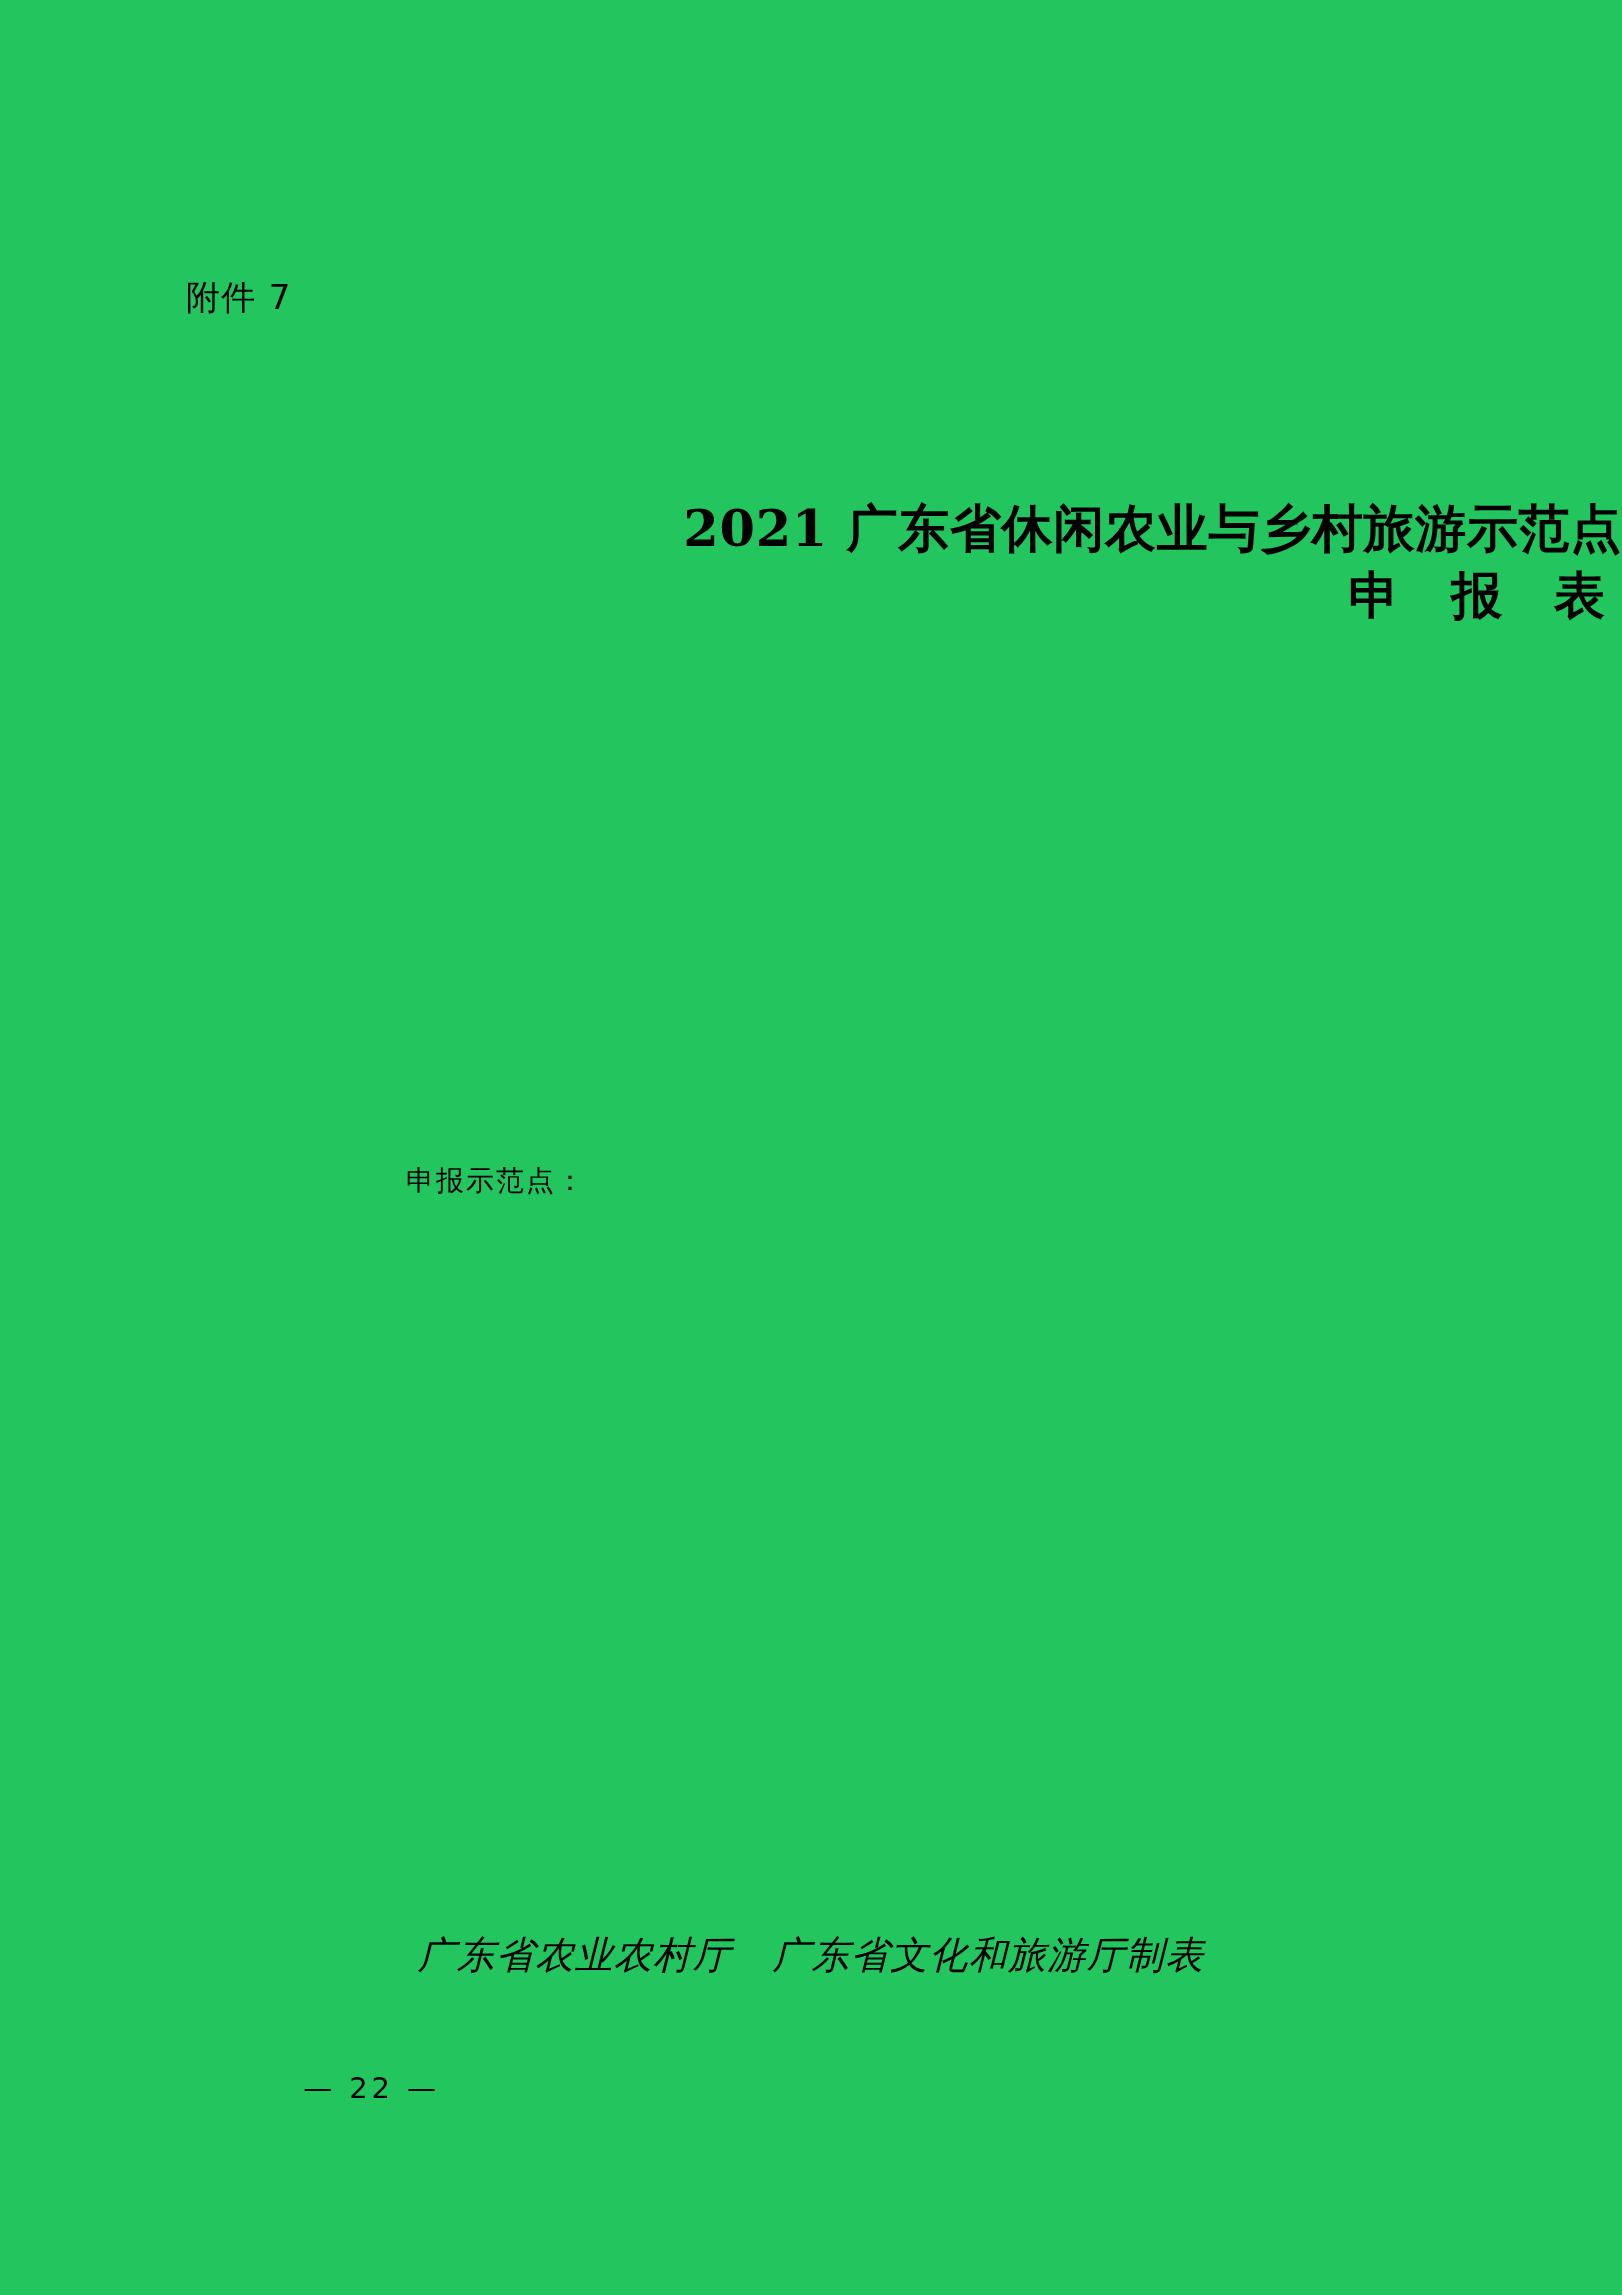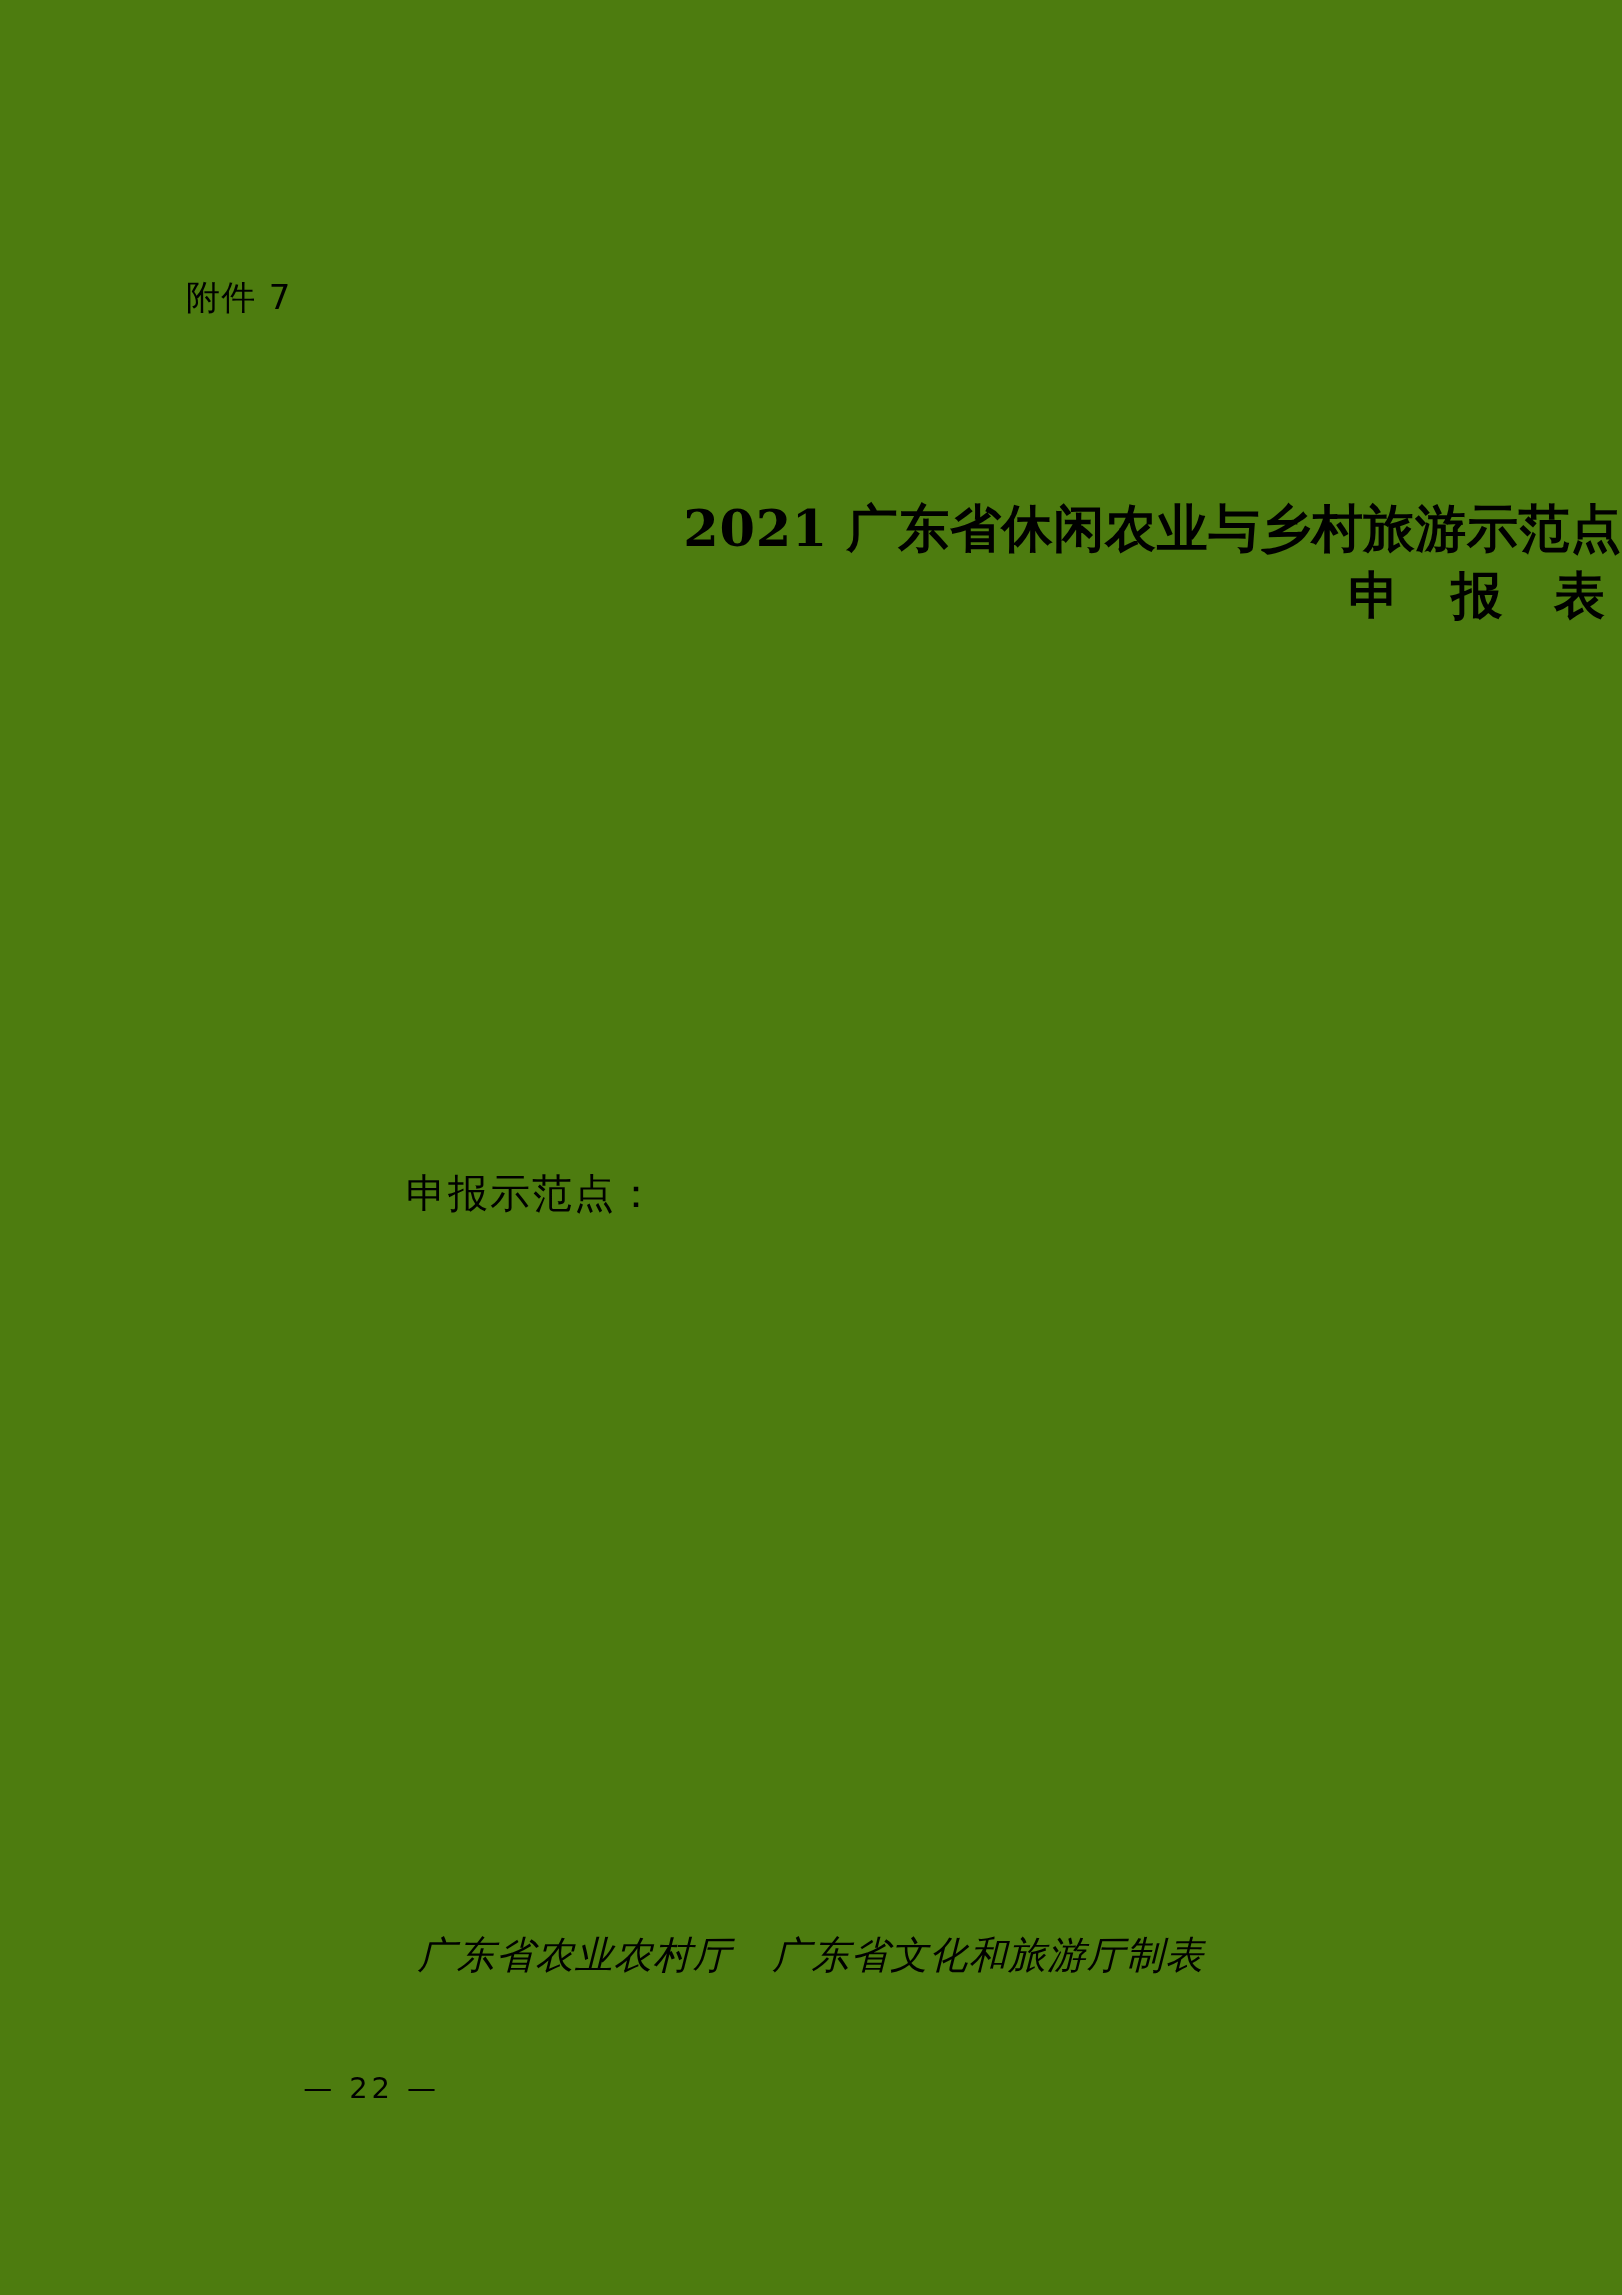--- a/index.html
+++ b/index.html
@@ -8,21 +8,21 @@
     background: #ffffff;
   }
   body {
     font-family: "Liberation Serif", serif;
     color: #000000;
   }
   .page {
     position: relative;
     width: 1622px;
     height: 2295px;
-    background: #4d7c0f;
+    background: #22c55e;
     overflow: hidden;
     box-sizing: border-box;
   }
 
   
   .attachment-label {
     position: absolute;
     left: 186px;
     top: 275px;
     font-family: "DejaVu Sans", sans-serif;
@@ -56,21 +56,21 @@
     white-space: nowrap;
     padding-left: 13px;
   }
 
   
   .fields-block {
     position: absolute;
     left: 406px;
     top: 1152px;
     font-family: "DejaVu Sans", sans-serif;
-    font-size: 40px;
+    font-size: 28px;
     line-height: 2.05;
   }
   .field-row {
     white-space: nowrap;
     display: block;
   }
   .field-label {
     letter-spacing: 2px;
   }
   .blank {

